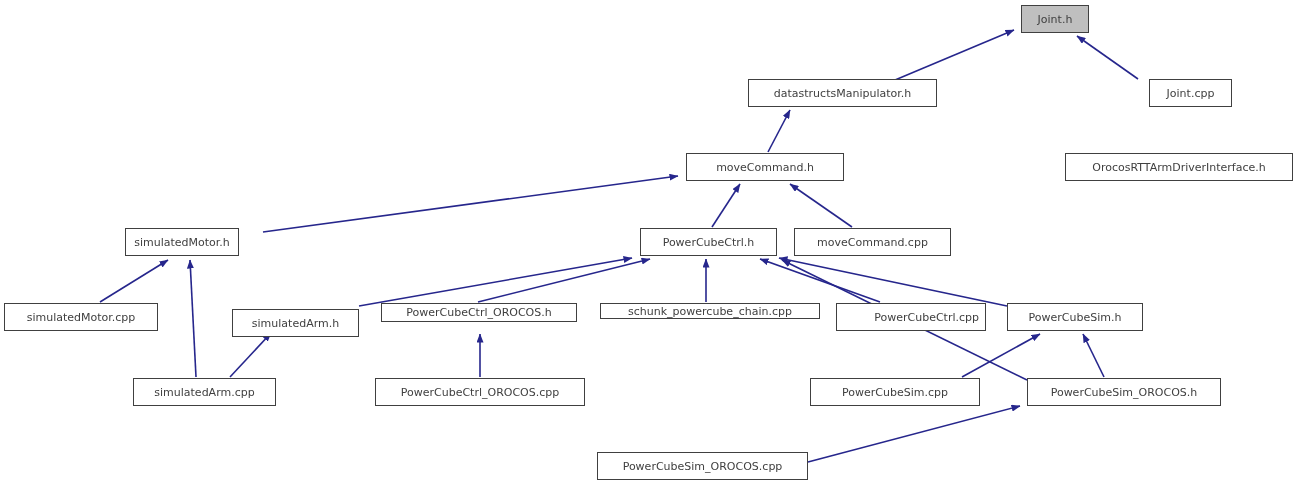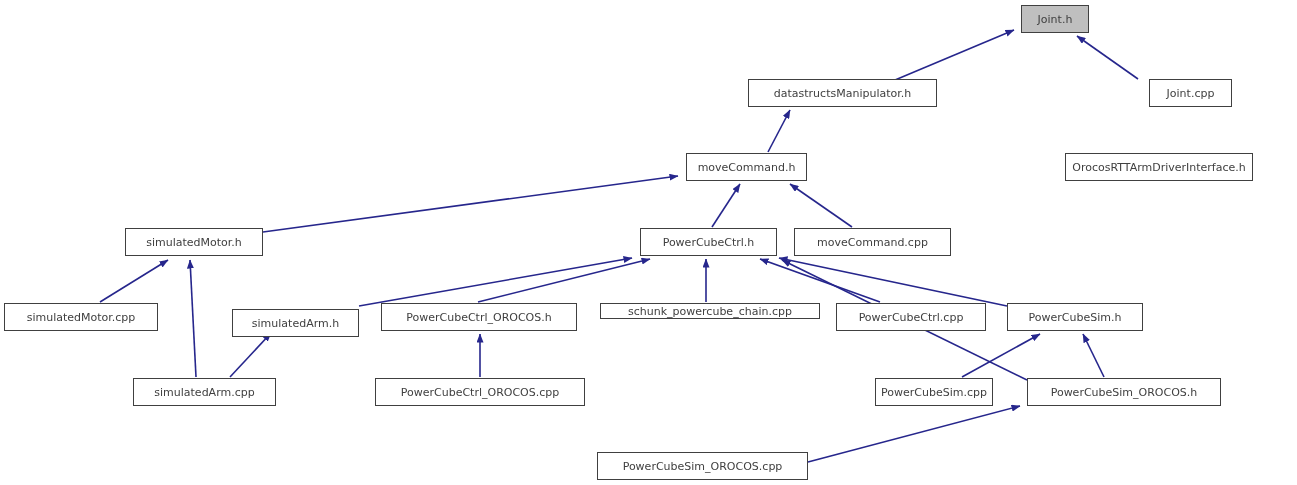--- a/index.html
+++ b/index.html
@@ -85,60 +85,60 @@
   <div id="nodes-layer">
       <div class="node-box highlight" style="left: 1021px; top: 5px; width: 68px; height: 28px;">
         <span class="node-label">Joint.h</span>
       </div>
       <div class="node-box" style="left: 748px; top: 79px; width: 189px; height: 28px;">
         <span class="node-label">datastructsManipulator.h</span>
       </div>
       <div class="node-box" style="left: 1113px; top: 79px; width: 83px; height: 28px; margin-left: 36px;">
         <span class="node-label">Joint.cpp</span>
       </div>
-      <div class="node-box" style="left: 1065px; top: 153px; width: 188px; height: 28px;">
+      <div class="node-box" style="left: 1065px; top: 153px; width: 228px; height: 28px;">
         <span class="node-label">OrocosRTTArmDriverInterface.h</span>
       </div>
-      <div class="node-box" style="left: 686px; top: 153px; width: 121px; height: 28px;">
+      <div class="node-box" style="left: 686px; top: 153px; width: 158px; height: 28px;">
         <span class="node-label">moveCommand.h</span>
       </div>
-      <div class="node-box" style="left: 125px; top: 228px; width: 138px; height: 28px;">
+      <div class="node-box" style="left: 125px; top: 228px; width: 114px; height: 28px;">
         <span class="node-label">simulatedMotor.h</span>
       </div>
       <div class="node-box" style="left: 640px; top: 228px; width: 137px; height: 28px;">
         <span class="node-label">PowerCubeCtrl.h</span>
       </div>
       <div class="node-box" style="left: 794px; top: 228px; width: 157px; height: 28px;">
         <span class="node-label">moveCommand.cpp</span>
       </div>
       <div class="node-box" style="left: 4px; top: 303px; width: 154px; height: 28px;">
         <span class="node-label">simulatedMotor.cpp</span>
       </div>
       <div class="node-box" style="left: 232px; top: 309px; width: 127px; height: 28px;">
         <span class="node-label">simulatedArm.h</span>
       </div>
-      <div class="node-box" style="left: 381px; top: 303px; width: 196px; height: 28px;">
+      <div class="node-box" style="left: 381px; top: 303px; width: 196px; height: 19px;">
         <span class="node-label">PowerCubeCtrl_OROCOS.h</span>
       </div>
       <div class="node-box" style="left: 600px; top: 303px; width: 220px; height: 16px;">
         <span class="node-label">schunk_powercube_chain.cpp</span>
       </div>
-      <div class="node-box" style="left: 836px; top: 303px; width: 150px; height: 28px;">
+      <div class="node-box" style="left: 836px; top: 303px; width: 150px; height: 28px; justify-content: flex-end;">
         <span class="node-label">PowerCubeCtrl.cpp</span>
       </div>
       <div class="node-box" style="left: 1007px; top: 303px; width: 136px; height: 28px;">
         <span class="node-label">PowerCubeSim.h</span>
       </div>
       <div class="node-box" style="left: 133px; top: 378px; width: 143px; height: 28px;">
         <span class="node-label">simulatedArm.cpp</span>
       </div>
       <div class="node-box" style="left: 375px; top: 378px; width: 210px; height: 28px;">
         <span class="node-label">PowerCubeCtrl_OROCOS.cpp</span>
       </div>
-      <div class="node-box" style="left: 875px; top: 378px; width: 118px; height: 28px;">
+      <div class="node-box" style="left: 810px; top: 378px; width: 170px; height: 28px;">
         <span class="node-label">PowerCubeSim.cpp</span>
       </div>
       <div class="node-box" style="left: 1027px; top: 378px; width: 194px; height: 28px;">
         <span class="node-label">PowerCubeSim_OROCOS.h</span>
       </div>
       <div class="node-box" style="left: 597px; top: 452px; width: 211px; height: 28px;">
         <span class="node-label">PowerCubeSim_OROCOS.cpp</span>
       </div>
     </div>
 </div>

